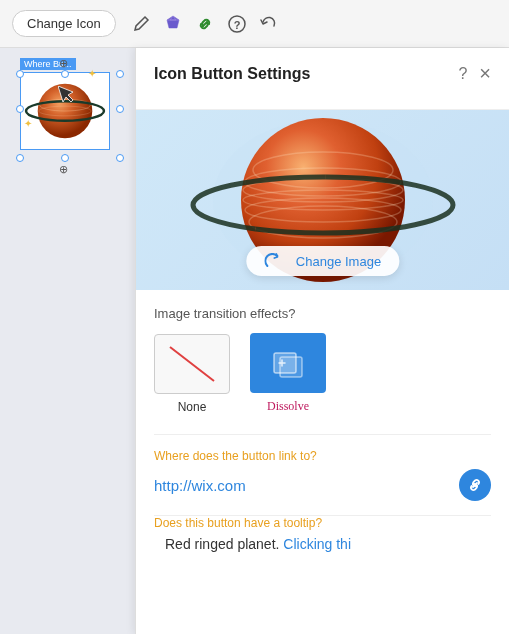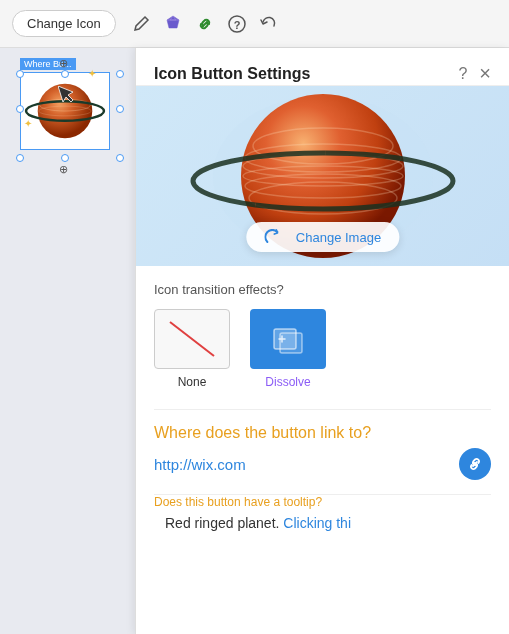--- a/index.html
+++ b/index.html
@@ -138,21 +138,21 @@
       height: 586px;
       display: flex;
       flex-direction: column;
       box-shadow: -2px 0 8px rgba(0,0,0,0.08);
     }
 
     .panel-header {
       display: flex;
       align-items: center;
       justify-content: space-between;
-      padding: 14px 18px 0;
+      padding: 14px 18px 24px;
       border-bottom: 1px solid #eee;
       flex-shrink: 0;
     }
     .panel-title {
       font-size: 16px;
       font-weight: 600;
       color: #222;
     }
     .panel-header-icons {
       display: flex;
@@ -239,42 +239,43 @@
     }
     .transition-box.selected {
       border: 2px solid #2e86de;
       background: #2e86de;
     }
     .transition-label {
       font-size: 12px;
       color: #333;
     }
     .transition-label.selected {
-      color: #8b5cf6;
+      color: #be185d;
+      font-family: Liberation Serif, serif;
     }
 
     
     .none-line {
       width: 60px;
       height: 50px;
     }
 
     
     .divider {
       border: none;
       border-top: 1px solid #eee;
       margin: 4px 0 14px;
     }
 
     
     .link-section {
       margin-bottom: 0;
     }
     .link-question {
-      font-size: 16px;
+      font-size: 12px;
       color: #e8a020;
       margin-bottom: 6px;
       font-weight: 500;
     }
     .link-row {
       display: flex;
       align-items: center;
       justify-content: space-between;
     }
     .link-url {
@@ -449,21 +450,21 @@
       <svg width="16" height="16" viewBox="0 0 16 16" fill="none">
         <path d="M13 3A7 7 0 103 13" stroke="#2e86de" stroke-width="2" stroke-linecap="round"></path>
         <path d="M12 1l1 3-3 1" stroke="#2e86de" stroke-width="1.8" stroke-linecap="round" stroke-linejoin="round"></path>
       </svg>
       <span>Change Image</span>
     </button>
   </div>
 
   <div class="panel-content">
 
-    <p class="section-label">Icon transition effects?</p>
+    <p class="section-label">Image transition effects?</p>
     <div class="transition-options">
 
       <div class="transition-option">
         <div class="transition-box">
           <svg width="60" height="50" viewBox="0 0 60 50" class="none-line">
             <line x1="8" y1="8" x2="52" y2="42" stroke="#e04040" stroke-width="2"></line>
           </svg>
         </div>
         <span class="transition-label">None</span>
       </div>

